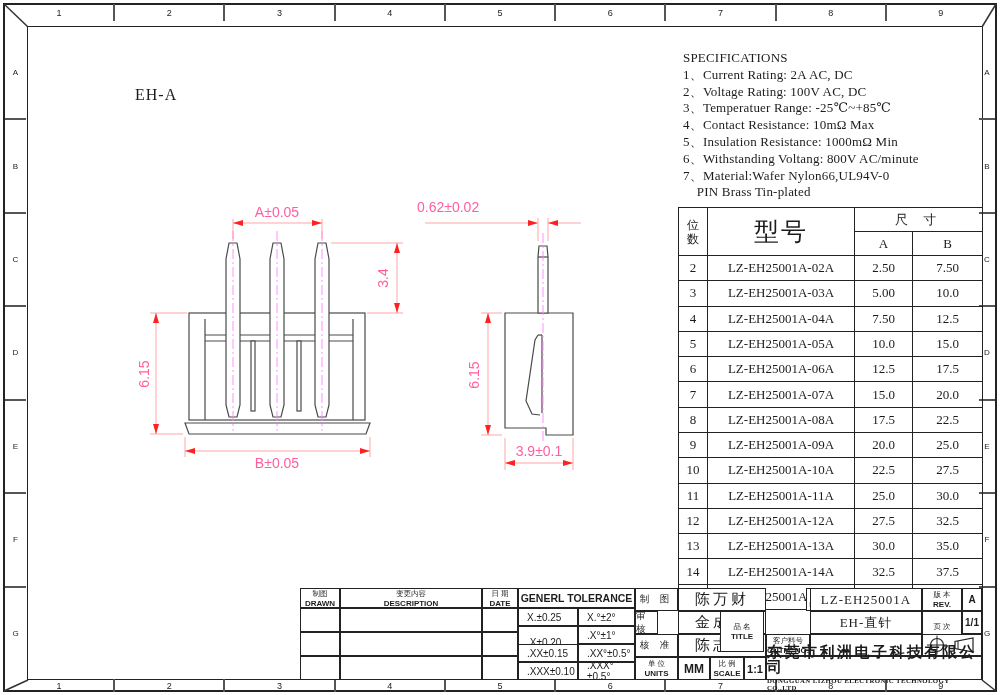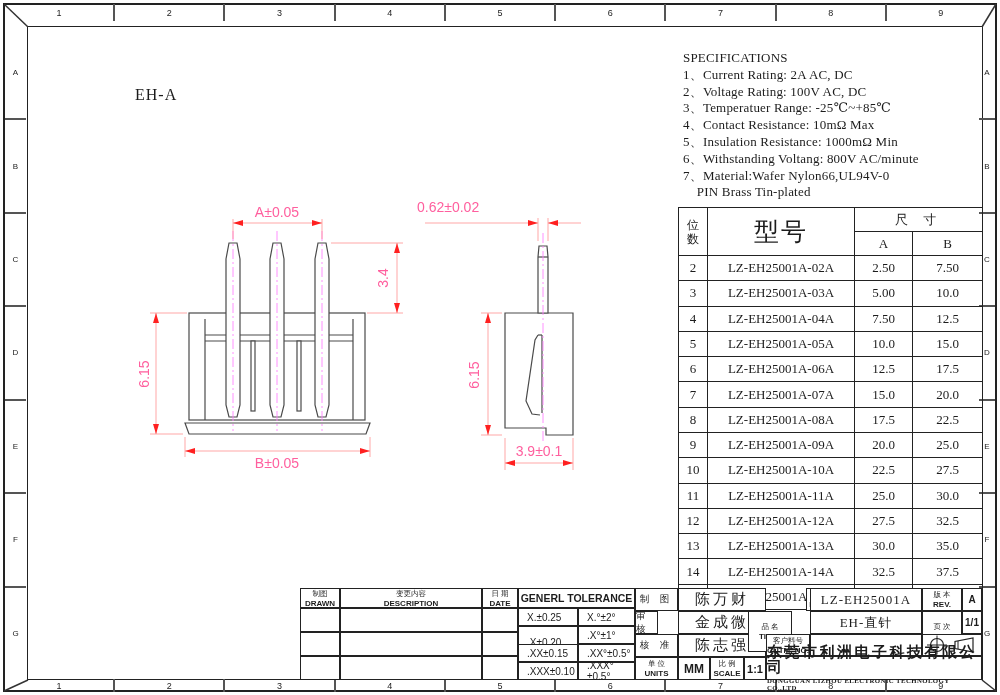--- a/index.html
+++ b/index.html
@@ -363,21 +363,21 @@
   <div class="cell" style="left:766px;top:588px;width:44px;height:23px;margin-left:40px;">
     <span class="lbl-cn">料 号</span>
     <span class="lbl-en">PART NO.</span>
   </div>
   <div class="cell bigval" style="left:810px;top:588px;width:112px;height:23px;">LZ-EH25001A</div>
   <div class="cell" style="left:922px;top:588px;width:40px;height:23px;">
     <span class="lbl-cn">版 本</span>
     <span class="lbl-en">REV.</span>
   </div>
   <div class="cell boldsm" style="left:962px;top:588px;width:20px;height:23px;">A</div>
-  <div class="cell" style="left:748px;top:611px;width:44px;height:41px;">
+  <div class="cell" style="left:720px;top:611px;width:44px;height:41px;">
     <span class="lbl-cn">品 名</span>
     <span class="lbl-en">TITLE</span>
   </div>
   <div class="cell bigval" style="left:810px;top:611px;width:112px;height:23px;">EH-直针</div>
   <div class="cell" style="left:922px;top:611px;width:40px;height:41px;">
     <span class="lbl-cn">页 次</span>
     <span class="lbl-en">SHEET</span>
   </div>
   <div class="cell boldsm" style="left:962px;top:611px;width:20px;height:23px;">1/1</div>
   <div class="cell" style="left:766px;top:634px;width:44px;height:22px;">

